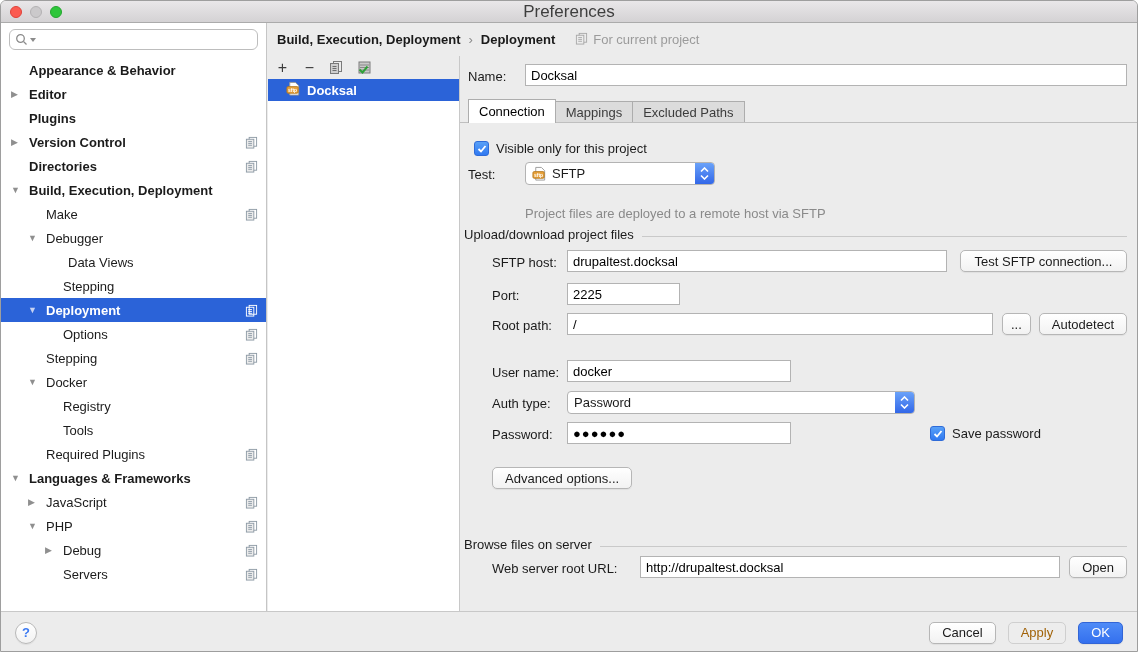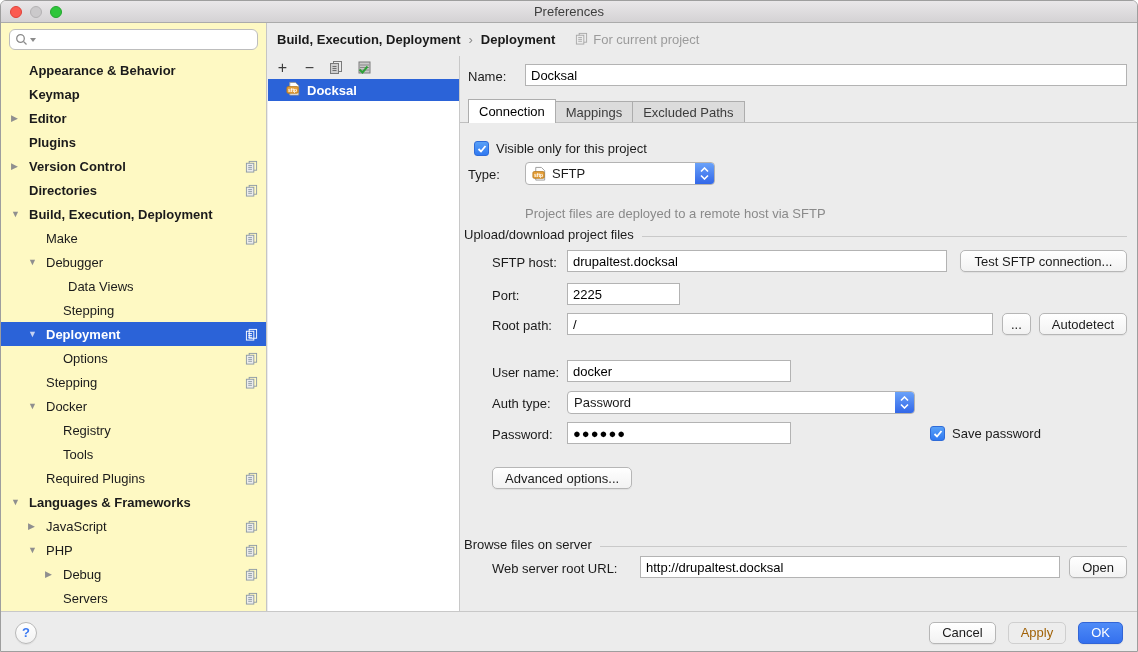--- a/index.html
+++ b/index.html
@@ -11,25 +11,25 @@
 
   
   .titlebar { position:absolute; left:0; top:0; width:100%; height:22px;
               background:linear-gradient(#E9E7E9,#D4D2D4); border-bottom:1px solid #ABABAB;
               display:flex; align-items:center; justify-content:center; }
   .tl-group { position:absolute; left:9px; top:5px; display:flex; gap:8px; }
   .tl { width:12px; height:12px; border-radius:50%; }
   .tl.close { background:#FB5B51; border:1px solid #DF4139; }
   .tl.min   { background:#CBC9CB; border:1px solid #B3B1B3; }
   .tl.zoom  { background:#2FC63B; border:1px solid #23A52E; }
-  .win-title { font-size:13px; color:#3E3E3E;text-align:center; }
+  .win-title { font-size:17px; color:#3E3E3E;text-align:center; }
 
   
   .sidebar { position:absolute; left:0; top:22px; width:266px; height:588px;
-             background:#fef9c3; border-right:1px solid #C5C5C5; }
+             background:#ffffff; border-right:1px solid #C5C5C5; }
   .search-wrap { position:absolute; top:6px; left:8px; right:8px; height:21px;
                  background:#FFF; border:1px solid #BDBDBD; border-radius:6px;
                  display:flex; align-items:center; padding:0 5px; }
   .search-input { flex:1; border:none; outline:none; font:13px "Liberation Sans",sans-serif; background:transparent; }
   .search-caret { width:0; height:0; border-left:3px solid transparent; border-right:3px solid transparent;
                   border-top:4px solid #8B8B8B; margin-left:2px; }
   .tree { position:absolute; top:35px; left:0; right:0; }
   .tree-row { height:24px; display:flex; align-items:center; cursor:default; }
   .tree-arrow { width:18px; flex:0 0 18px; font-size:9px; color:#8F8F8F; text-align:left; }
   .tree-label { white-space:nowrap; }
@@ -135,24 +135,20 @@
       </svg>
       <span class="search-caret"></span>
       <input class="search-input" placeholder="" style="">
     </div>
     <div class="tree">
         <div class="tree-row bold" style="padding-left: 10px;">
           <span class="tree-arrow"></span>
           <span class="tree-label">Appearance &amp; Behavior</span>
         </div>
         <div class="tree-row bold" style="padding-left: 10px;">
-          <span class="tree-arrow"></span>
-          <span class="tree-label">Keymap</span>
-        </div>
-        <div class="tree-row bold" style="padding-left: 10px;">
           <span class="tree-arrow">▶</span>
           <span class="tree-label">Editor</span>
         </div>
         <div class="tree-row bold" style="padding-left: 10px;">
           <span class="tree-arrow"></span>
           <span class="tree-label">Plugins</span>
         </div>
         <div class="tree-row bold" style="padding-left: 10px;">
           <span class="tree-arrow">▶</span>
           <span class="tree-label">Version Control</span>
@@ -373,21 +369,21 @@
         <span class="cbx">
           <svg width="10" height="10" viewBox="0 0 10 10">
               <path d="M1.5 5l2.5 2.5L8.5 2" stroke="#FFF" stroke-width="1.8" fill="none"></path>
             </svg>
         </span>
         <span>Visible only for this project</span>
       </span>
     </div>
 
     <div class="rrow" id="row-type">
-      <span class="rlabel" style="left:8px">Type:</span>
+      <span class="rlabel" style="left:8px">Test:</span>
       <span class="popup" style="left:65px; width:190px">
         <svg width="15" height="15" viewBox="0 0 16 16" style="margin-right:5px">
           <path d="M4 1.5h6l3.5 3.5v10H4z" fill="#FFF" stroke="#9A9A9A"></path>
           <rect x="1" y="6" width="12" height="7" rx="1.2" fill="#E8A33D" stroke="#B97B1E"></rect>
           <text x="7" y="11.4" font-size="5.2" font-weight="bold" text-anchor="middle" fill="#FFF" font-family="Liberation Sans, sans-serif">sftp</text>
         </svg>
         <span class="popup-value">SFTP</span>
         <span class="popup-cap">
           <svg width="9" height="13" viewBox="0 0 9 13">
               <path d="M1 4.5L4.5 1 8 4.5" stroke="#FFF" stroke-width="1.6" fill="none"></path>

